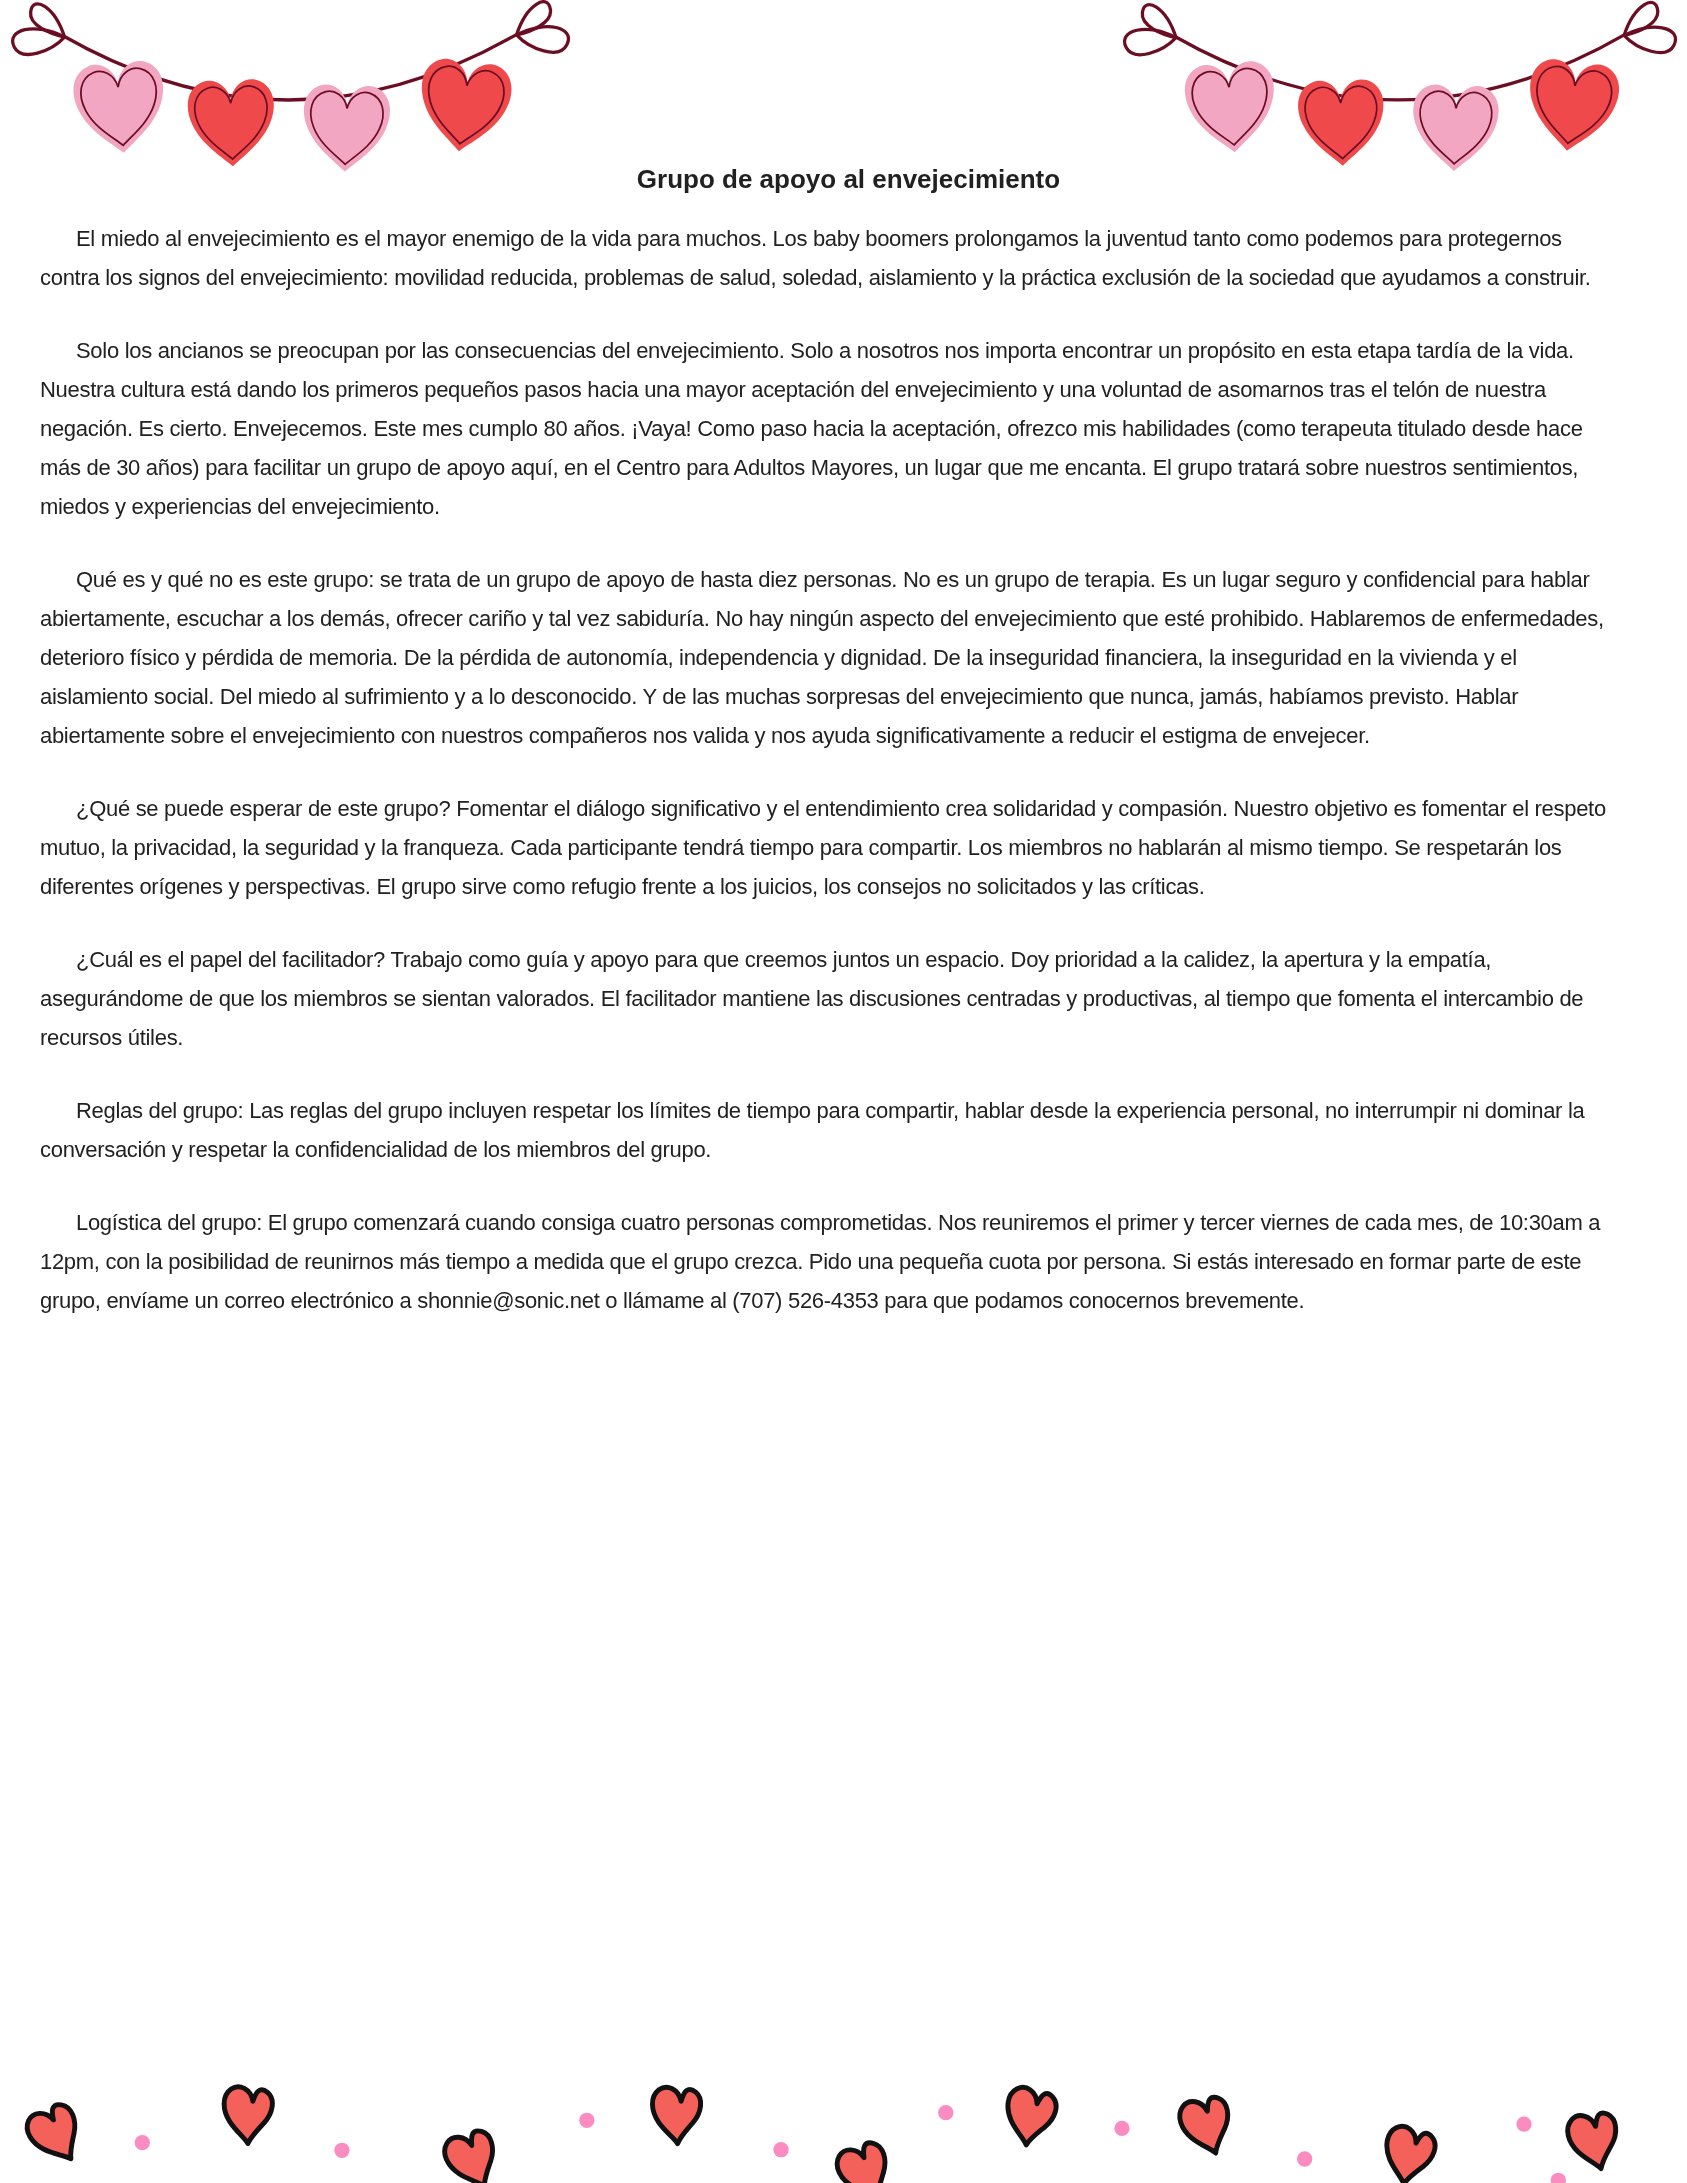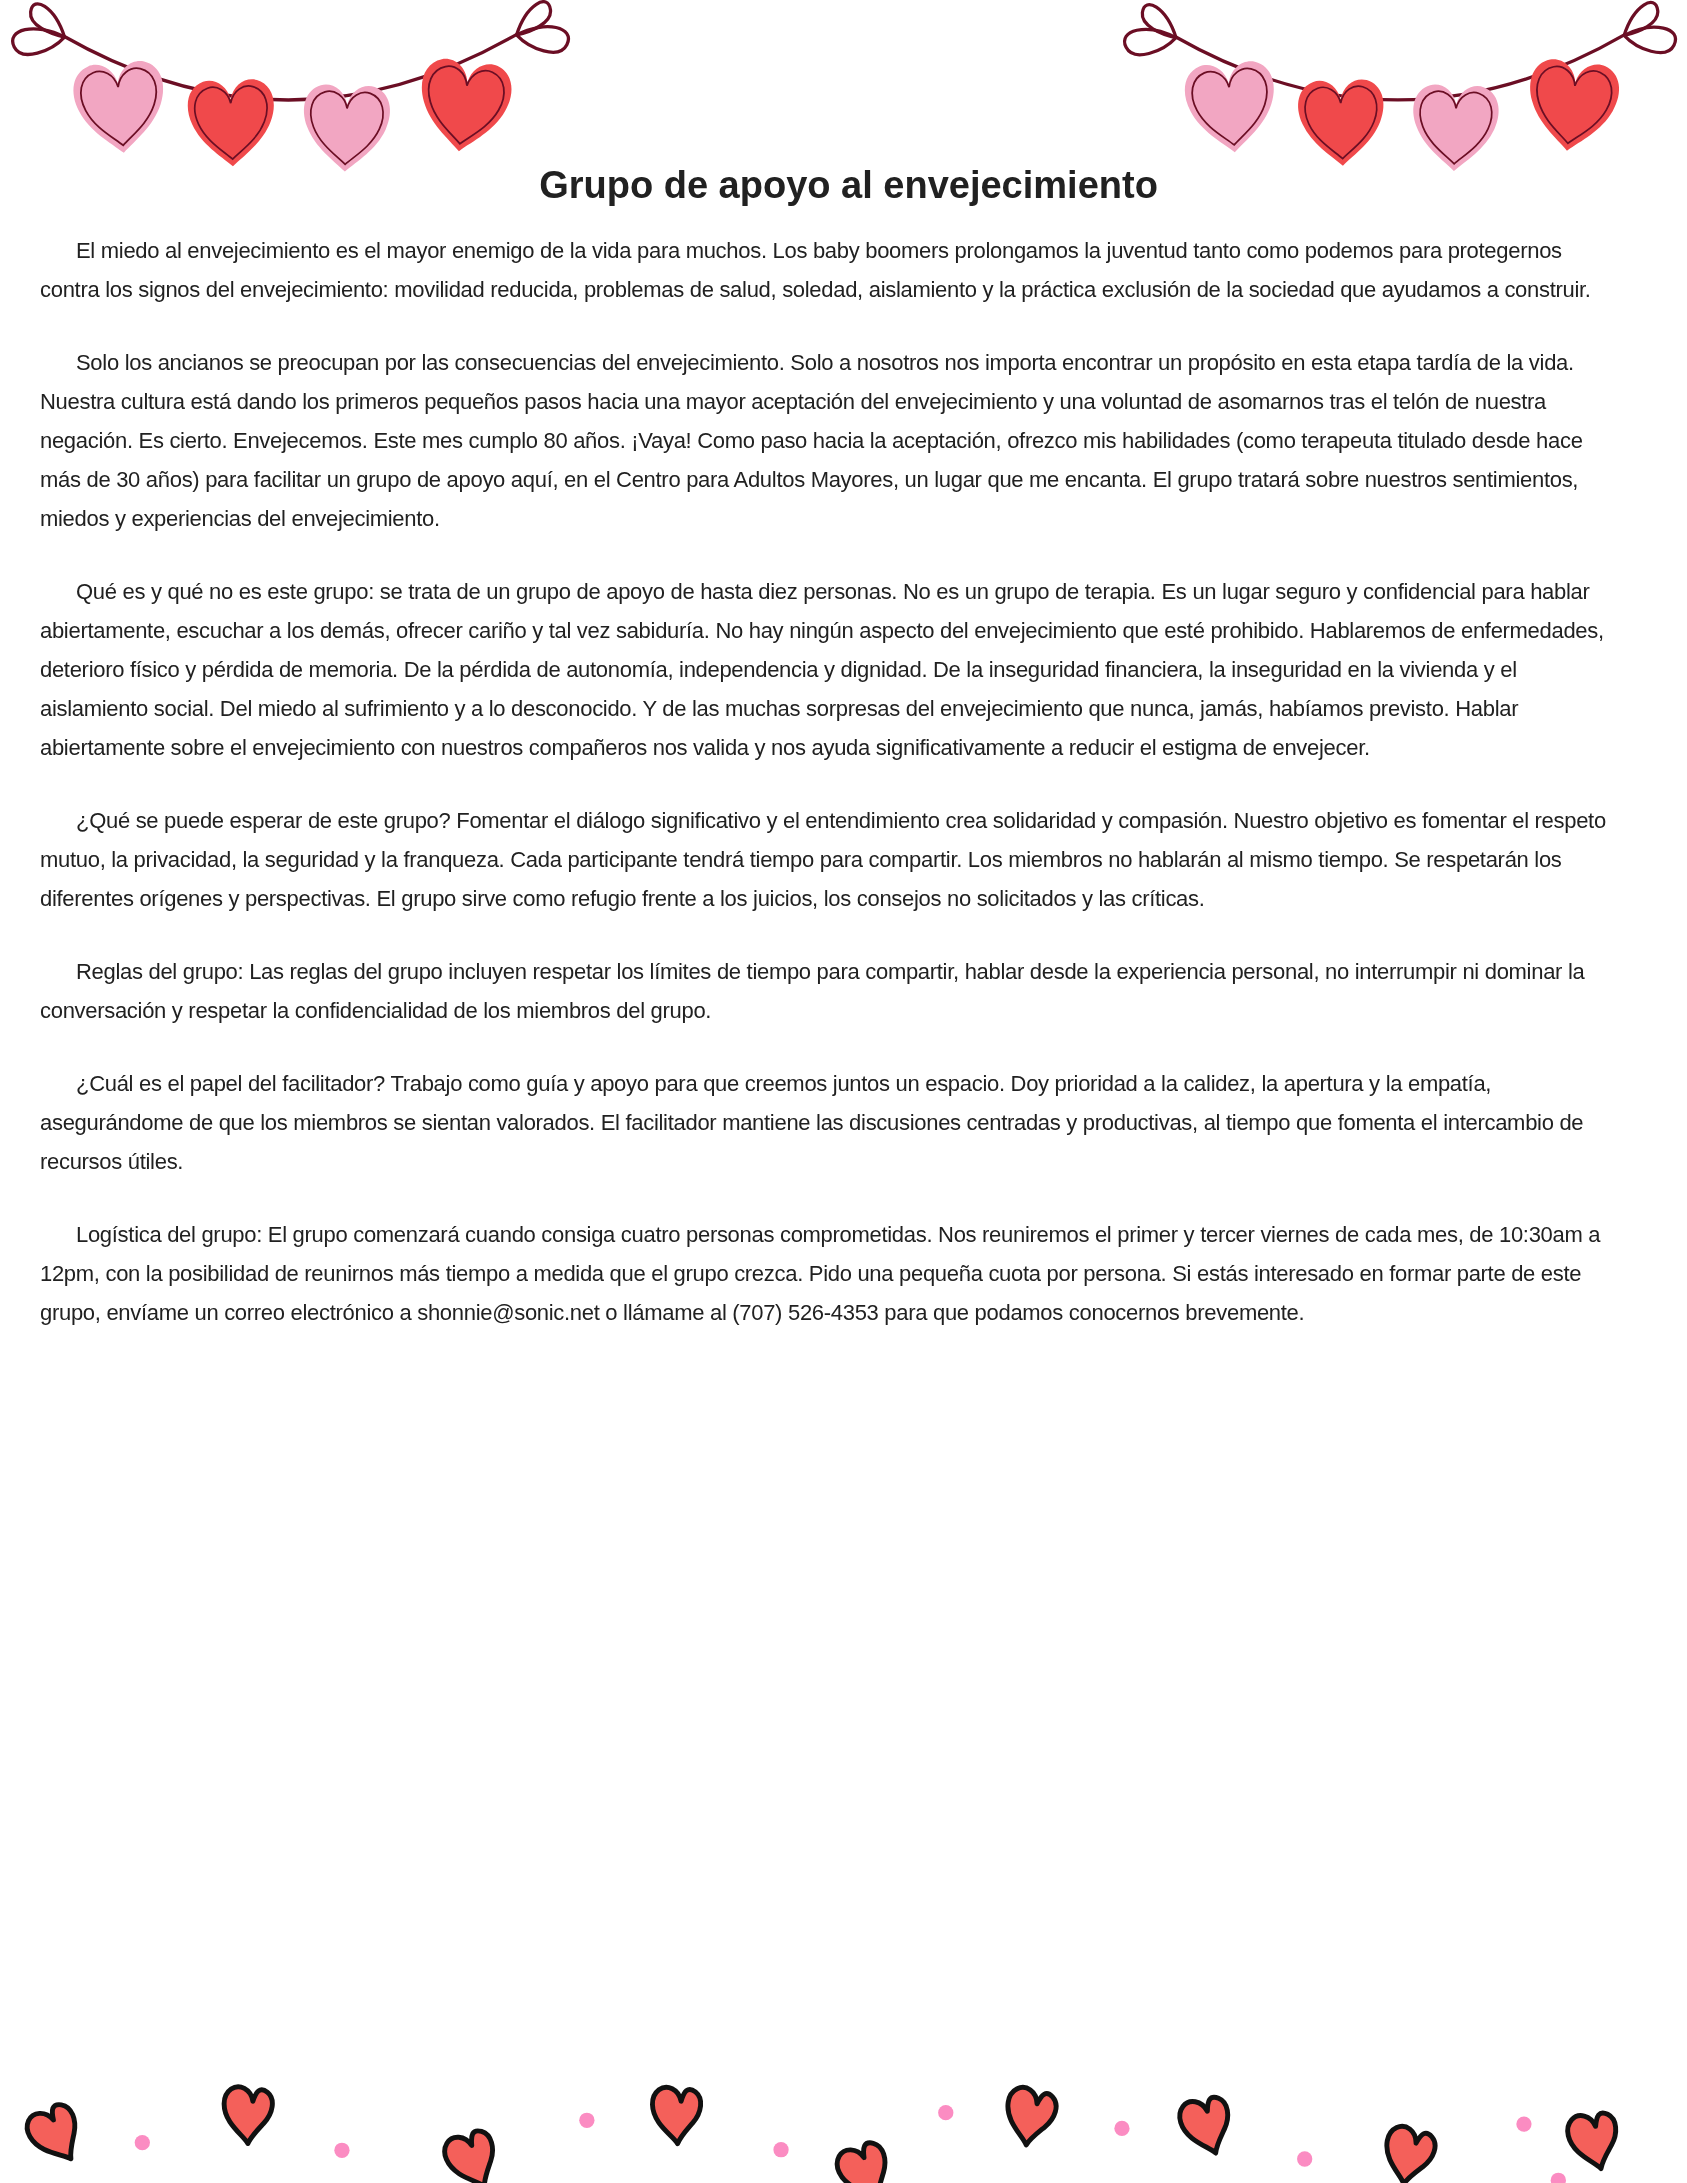--- a/index.html
+++ b/index.html
@@ -13,21 +13,21 @@
   }
   .banner { position:absolute; top:0; height:188px; }
   .banner-left  { left:0;      width:580px; }
   .banner-right { left:1112px; width:575px; }
   .content {
     position:absolute;
     left:40px; top:164px;
     width:1579px;
   }
   .page-title {
-    font-size:38px;
+    font-size:26px;
     font-weight:700;
     text-align:center;
     margin:0 0 24px 38px;
     letter-spacing:0px;
     color:var(--text,#212121);
   }
   .content p {
     font-size:22px;
     line-height:39px;
     margin:0 0 34px 0;
@@ -75,22 +75,22 @@
   <svg class="banner banner-right" viewBox="0 0 1060 340">
     <use href="#garland"></use>
   </svg>
 
   <main class="content">
     <h1 class="page-title">Grupo de apoyo al envejecimiento</h1>
     <p>El miedo al envejecimiento es el mayor enemigo de la vida para muchos. Los baby boomers prolongamos la juventud tanto como podemos para protegernos contra los signos del envejecimiento: movilidad reducida, problemas de salud, soledad, aislamiento y la práctica exclusión de la sociedad que ayudamos a construir.</p>
     <p>Solo los ancianos se preocupan por las consecuencias del envejecimiento. Solo a nosotros nos importa encontrar un propósito en esta etapa tardía de la vida. Nuestra cultura está dando los primeros pequeños pasos hacia una mayor aceptación del envejecimiento y una voluntad de asomarnos tras el telón de nuestra negación. Es cierto. Envejecemos. Este mes cumplo 80 años. ¡Vaya! Como paso hacia la aceptación, ofrezco mis habilidades (como terapeuta titulado desde hace más de 30 años) para facilitar un grupo de apoyo aquí, en el Centro para Adultos Mayores, un lugar que me encanta. El grupo tratará sobre nuestros sentimientos, miedos y experiencias del envejecimiento.</p>
     <p>Qué es y qué no es este grupo: se trata de un grupo de apoyo de hasta diez personas. No es un grupo de terapia. Es un lugar seguro y confidencial para hablar abiertamente, escuchar a los demás, ofrecer cariño y tal vez sabiduría. No hay ningún aspecto del envejecimiento que esté prohibido. Hablaremos de enfermedades, deterioro físico y pérdida de memoria. De la pérdida de autonomía, independencia y dignidad. De la inseguridad financiera, la inseguridad en la vivienda y el aislamiento social. Del miedo al sufrimiento y a lo desconocido. Y de las muchas sorpresas del envejecimiento que nunca, jamás, habíamos previsto. Hablar abiertamente sobre el envejecimiento con nuestros compañeros nos valida y nos ayuda significativamente a reducir el estigma de envejecer.</p>
     <p>¿Qué se puede esperar de este grupo? Fomentar el diálogo significativo y el entendimiento crea solidaridad y compasión. Nuestro objetivo es fomentar el respeto mutuo, la privacidad, la seguridad y la franqueza. Cada participante tendrá tiempo para compartir. Los miembros no hablarán al mismo tiempo. Se respetarán los diferentes orígenes y perspectivas. El grupo sirve como refugio frente a los juicios, los consejos no solicitados y las críticas.</p>
+    <p>¿Cuál es el papel del facilitador? Trabajo como guía y apoyo para que creemos juntos un espacio. Doy prioridad a la calidez, la apertura y la empatía, asegurándome de que los miembros se sientan valorados. El facilitador mantiene las discusiones centradas y productivas, al tiempo que fomenta el intercambio de recursos útiles.</p>
     <p>Reglas del grupo: Las reglas del grupo incluyen respetar los límites de tiempo para compartir, hablar desde la experiencia personal, no interrumpir ni dominar la conversación y respetar la confidencialidad de los miembros del grupo.</p>
-    <p>¿Cuál es el papel del facilitador? Trabajo como guía y apoyo para que creemos juntos un espacio. Doy prioridad a la calidez, la apertura y la empatía, asegurándome de que los miembros se sientan valorados. El facilitador mantiene las discusiones centradas y productivas, al tiempo que fomenta el intercambio de recursos útiles.</p>
     <p>Logística del grupo: El grupo comenzará cuando consiga cuatro personas comprometidas. Nos reuniremos el primer y tercer viernes de cada mes, de 10:30am a 12pm, con la posibilidad de reunirnos más tiempo a medida que el grupo crezca. Pido una pequeña cuota por persona. Si estás interesado en formar parte de este grupo, envíame un correo electrónico a shonnie@sonic.net o llámame al (707) 526-4353 para que podamos conocernos brevemente.</p>
   </main>
 
   <svg class="bottom-pattern" viewBox="0 0 3091 220">
     <use href="#doodleHeart" transform="translate(48,68)   rotate(-25 60 60)"></use>
     <use href="#doodleHeart" transform="translate(400,36)  rotate(6 60 60)"></use>
     <use href="#doodleHeart" transform="translate(812,116) rotate(-18 60 60)"></use>
     <use href="#doodleHeart" transform="translate(1186,36) rotate(4 60 60)"></use>
     <use href="#doodleHeart" transform="translate(1532,138) rotate(-20 60 60)"></use>
     <use href="#doodleHeart" transform="translate(1834,40) rotate(14 60 60)"></use>

